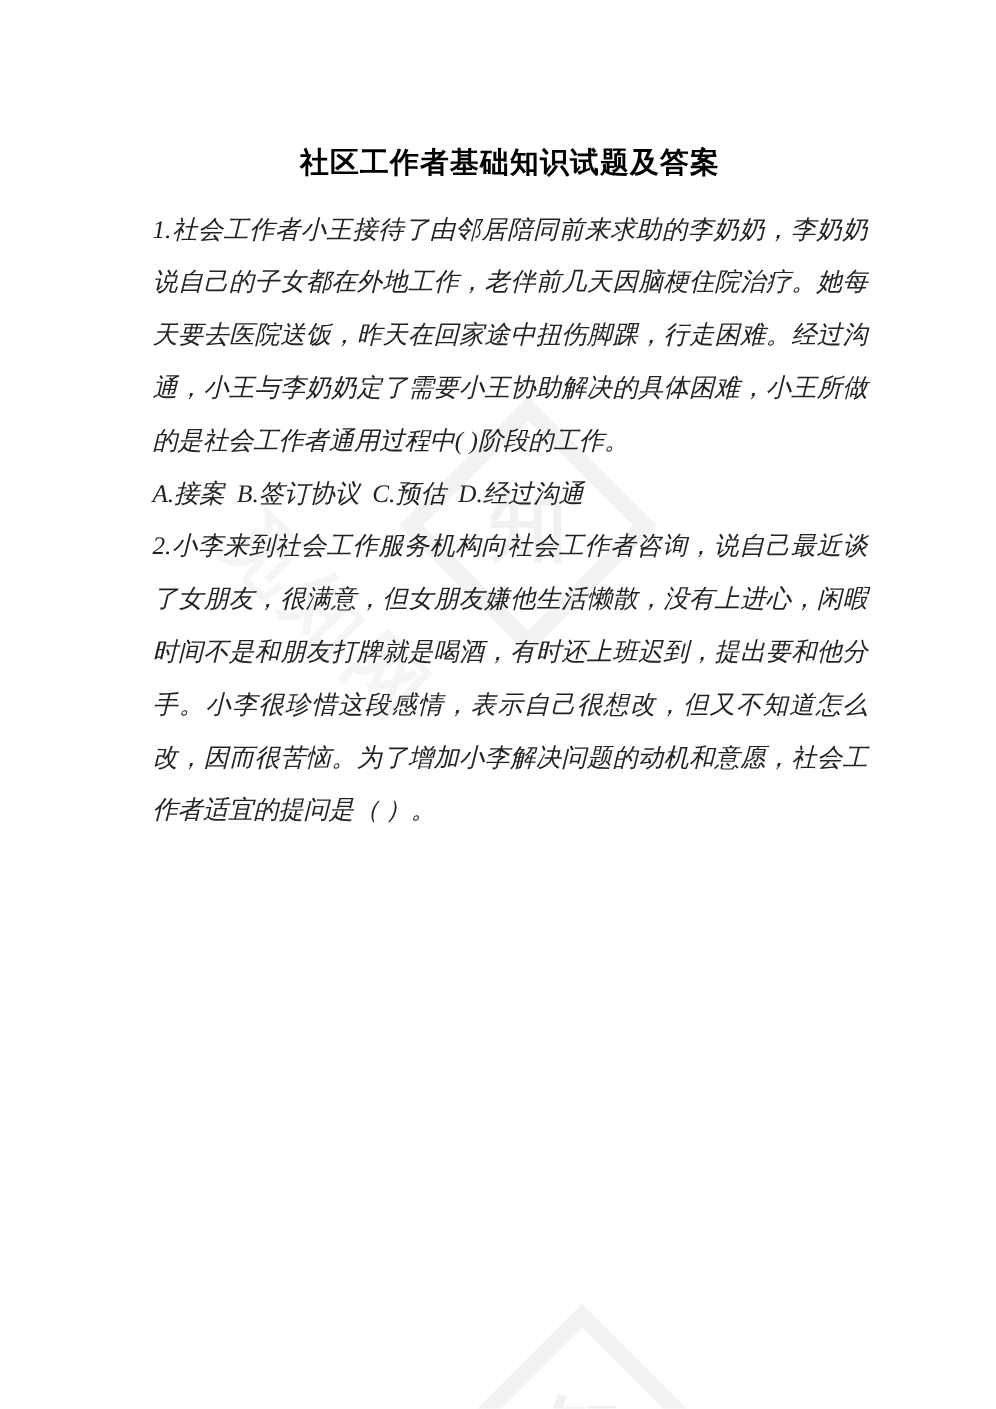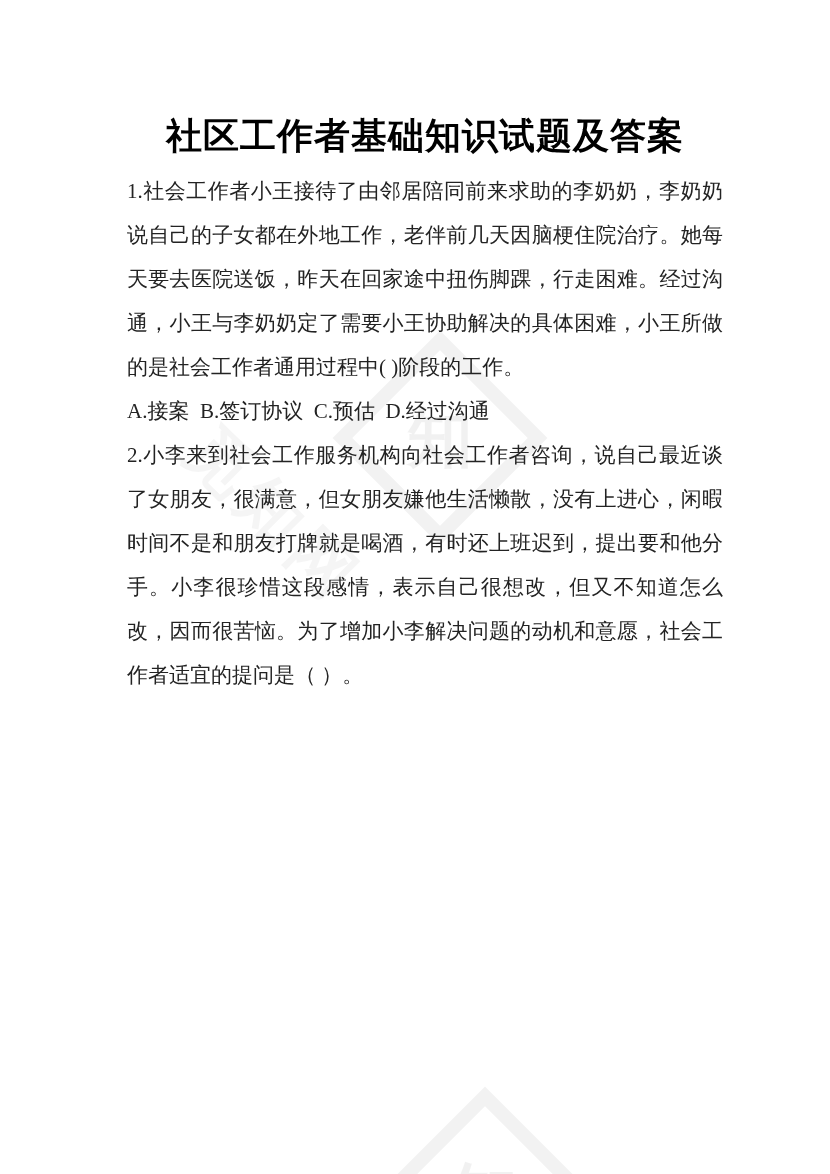--- a/index.html
+++ b/index.html
@@ -56,36 +56,37 @@
   
   .content {
     position: absolute;
     left: 127px;
     top: 117px;
     width: 596px;
     color: #232323;
   }
   h1.doc-title {
     margin: 0;
-    font-size: 36px;
+    font-size: 24px;
     line-height: 38px;
     text-align: center;
     font-weight: 900;
     color: #000000;
     font-family: "Liberation Sans", sans-serif;
     letter-spacing: 1px;
   }
   .section-label {
     margin-top: 33px;
     font-size: 21px;
     line-height: 28px;
     color: #1c1c1c;
   }
   .qa {
     margin-top: 14px;
+    font-style: italic;
   }
   .qa p {
     margin: 0;
     font-size: 21px;
     line-height: 44px;
     color: #232323;
   }
   p.stem {
     text-align: justify;
     text-justify: inter-ideograph;

